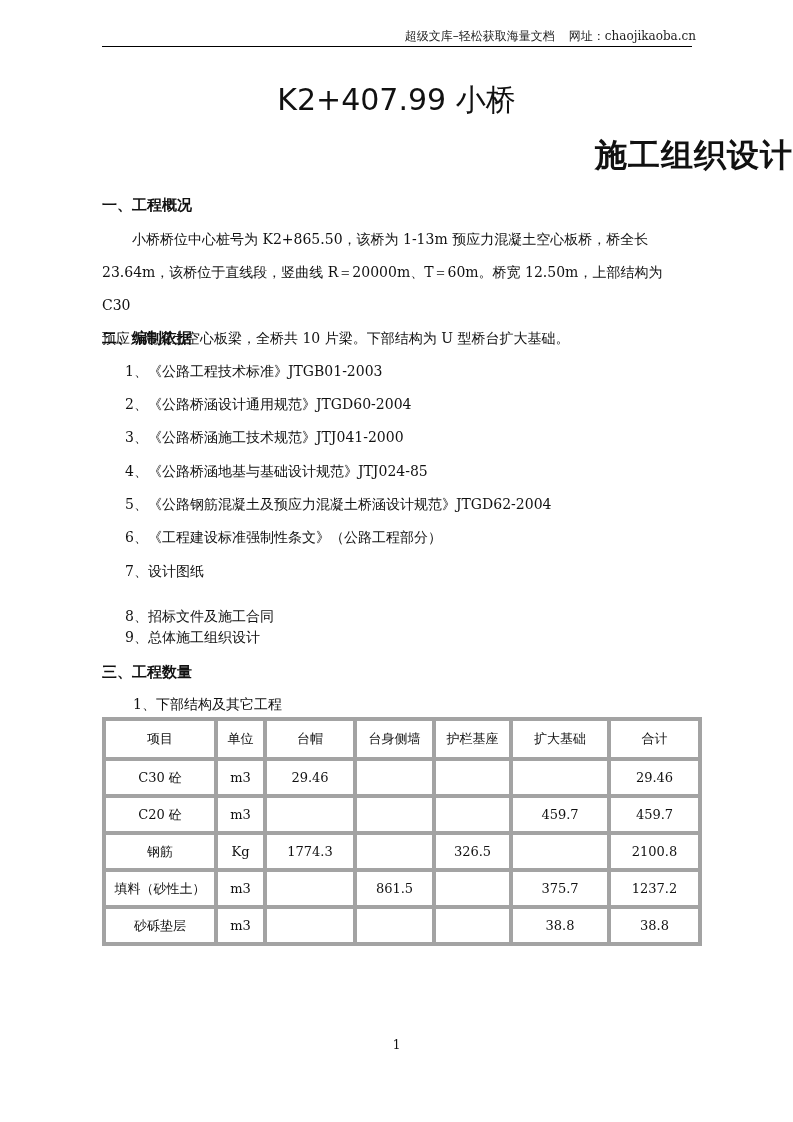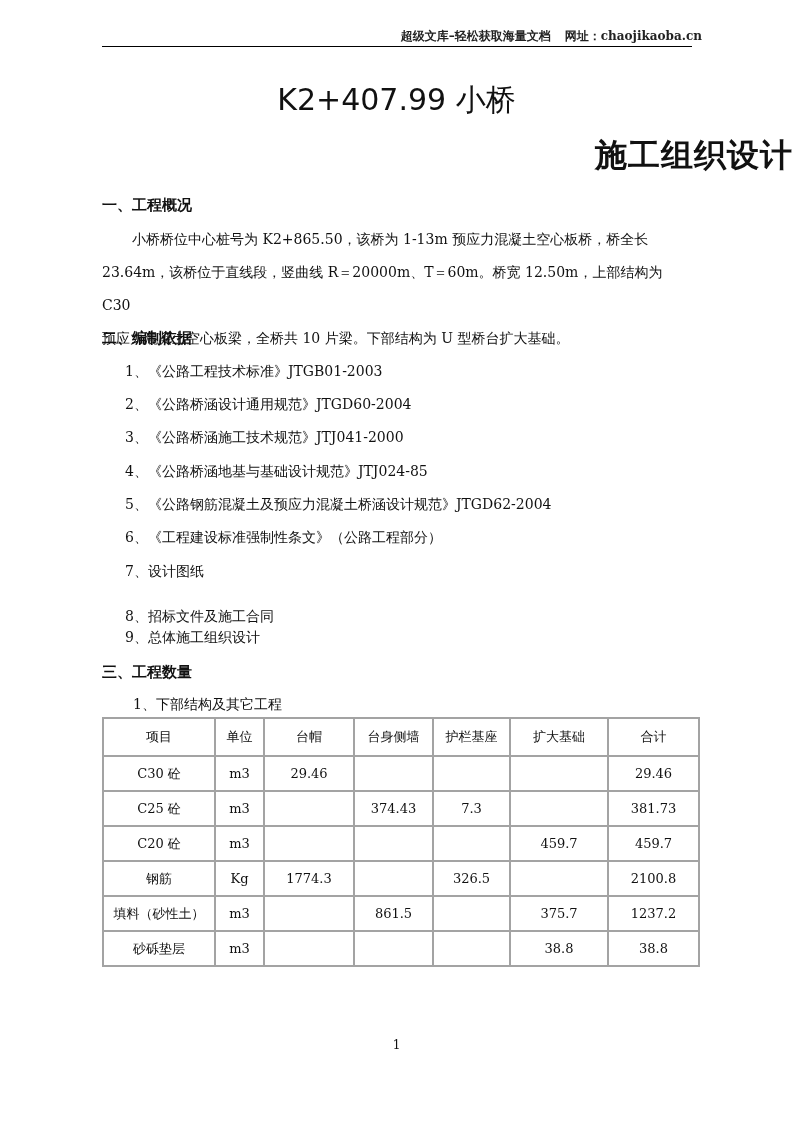--- a/index.html
+++ b/index.html
@@ -1,35 +1,35 @@
 <!DOCTYPE html>
 <html><head>
 <meta charset="utf-8">
 <style>
   html, body { margin: 0; padding: 0; background: #ffffff; }
   body { width: 793px; height: 1122px; position: relative; overflow: hidden;
          font-family: "DejaVu Serif", "Liberation Serif", serif; color: #111; }
-  .header { position: absolute; left: 112px; top: 28px; width: 590px; text-align: right;
-            font-size: 12px; color: #222; font-weight: bold; }
+  .header { position: absolute; left: 106px; top: 28px; width: 590px; text-align: right;
+            font-size: 12px; color: #222; }
   .header .site { margin-left: 14px; }
   .header-rule { position: absolute; left: 102px; top: 46px; width: 590px; height: 0;
                  border-top: 1px solid #000; }
   .title1 { position: absolute; left: 0; top: 80px; width: 793px; text-align: center;
             font-family: "DejaVu Sans", sans-serif; font-size: 30px; font-weight: normal; letter-spacing: 0px; }
   .title2 { position: absolute; left: 0; top: 134px; width: 793px; text-align: right;
             font-family: "DejaVu Sans", sans-serif; font-size: 32px; font-weight: bold; letter-spacing: 1px; }
   .h { position: absolute; left: 102px; font-family: "DejaVu Sans", sans-serif;
        font-size: 15px; font-weight: bold; }
   .p { position: absolute; left: 102px; width: 590px; font-size: 14px; line-height: 33px; }
   .p .indent { display: inline-block; width: 30px; }
   .li { position: absolute; left: 125px; font-size: 14px; white-space: nowrap; }
   .sub { position: absolute; left: 133px; font-size: 14px; white-space: nowrap; }
   table.qty { position: absolute; left: 102px; top: 717px; width: 596px; border-collapse: collapse;
               font-size: 13px; table-layout: fixed; }
-  table.qty td, table.qty th { border: 2px solid #a3a3a3; text-align: center; font-weight: normal;
+  table.qty td, table.qty th { border: 4px solid #a3a3a3; text-align: center; font-weight: normal;
               padding: 0; height: 33px; }
   table.qty th { height: 36px; }
   .page-num { position: absolute; left: 0; width: 793px; top: 1038px; text-align: center; font-size: 12px; }
 </style>
 </head>
 <body>
 
 <div class="header">
   <span>超级文库–轻松获取海量文档</span><span class="site">网址：chaojikaoba.cn</span>
 </div>
@@ -84,29 +84,20 @@
     <tr>
       <td>C30 砼</td>
       <td>m3</td>
       <td>29.46</td>
       <td></td>
       <td></td>
       <td></td>
       <td>29.46</td>
     </tr>
     <tr>
-      <td>C25 砼</td>
-      <td>m3</td>
-      <td></td>
-      <td>374.43</td>
-      <td>7.3</td>
-      <td></td>
-      <td>381.73</td>
-    </tr>
-    <tr>
       <td>C20 砼</td>
       <td>m3</td>
       <td></td>
       <td></td>
       <td></td>
       <td>459.7</td>
       <td>459.7</td>
     </tr>
     <tr>
       <td>钢筋</td>

